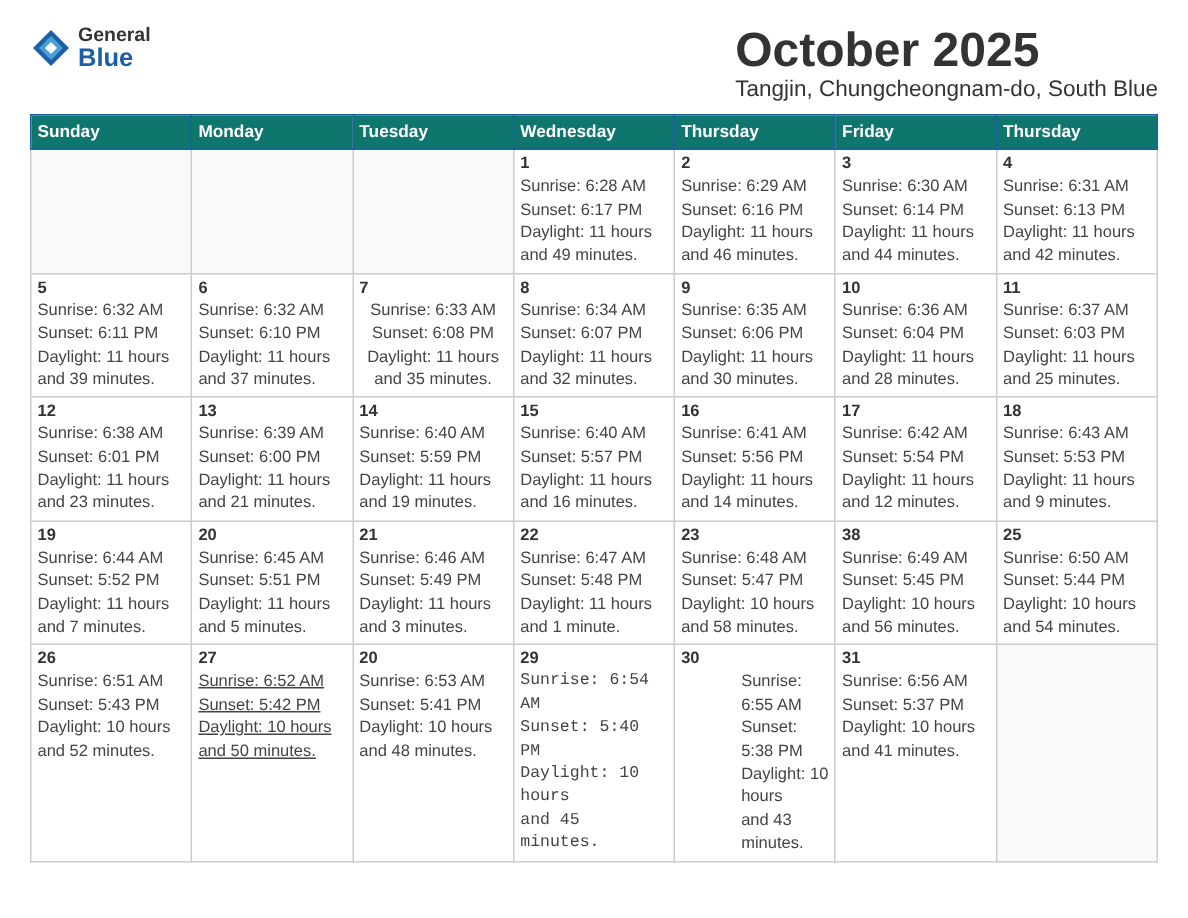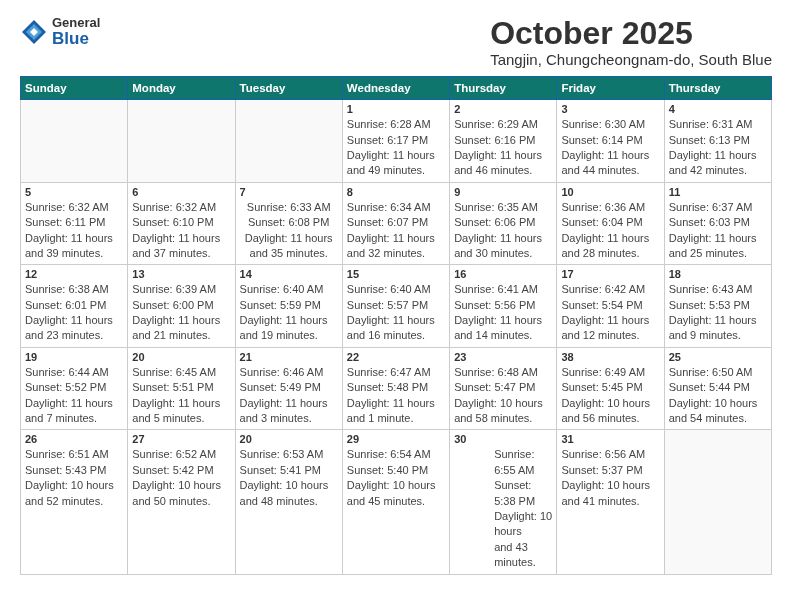--- a/index.html
+++ b/index.html
@@ -325,35 +325,35 @@
         <tr>
           <td>
             <span class="day-num">26</span>
             <div class="day-info" style="white-space: pre-line;">Sunrise: 6:51 AM
 Sunset: 5:43 PM
 Daylight: 10 hours
 and 52 minutes.</div>
           </td>
           <td>
             <span class="day-num">27</span>
-            <div class="day-info" style="white-space: pre-line;">Sunrise: 6:52 AM
+            <div class="day-info" style="white-space: pre-line; text-decoration: underline;">Sunrise: 6:52 AM
 Sunset: 5:42 PM
 Daylight: 10 hours
 and 50 minutes.</div>
           </td>
           <td>
             <span class="day-num">20</span>
             <div class="day-info" style="white-space: pre-line;">Sunrise: 6:53 AM
 Sunset: 5:41 PM
 Daylight: 10 hours
 and 48 minutes.</div>
           </td>
           <td>
             <span class="day-num">29</span>
-            <div class="day-info" style="white-space: pre-line;">Sunrise: 6:54 AM
+            <div class="day-info" style="white-space: pre-line; font-family: Liberation Mono, monospace;">Sunrise: 6:54 AM
 Sunset: 5:40 PM
 Daylight: 10 hours
 and 45 minutes.</div>
           </td>
           <td>
             <span class="day-num">30</span>
             <div class="day-info" style="white-space: pre-line; margin-left: 40px;">Sunrise: 6:55 AM
 Sunset: 5:38 PM
 Daylight: 10 hours
 and 43 minutes.</div>

